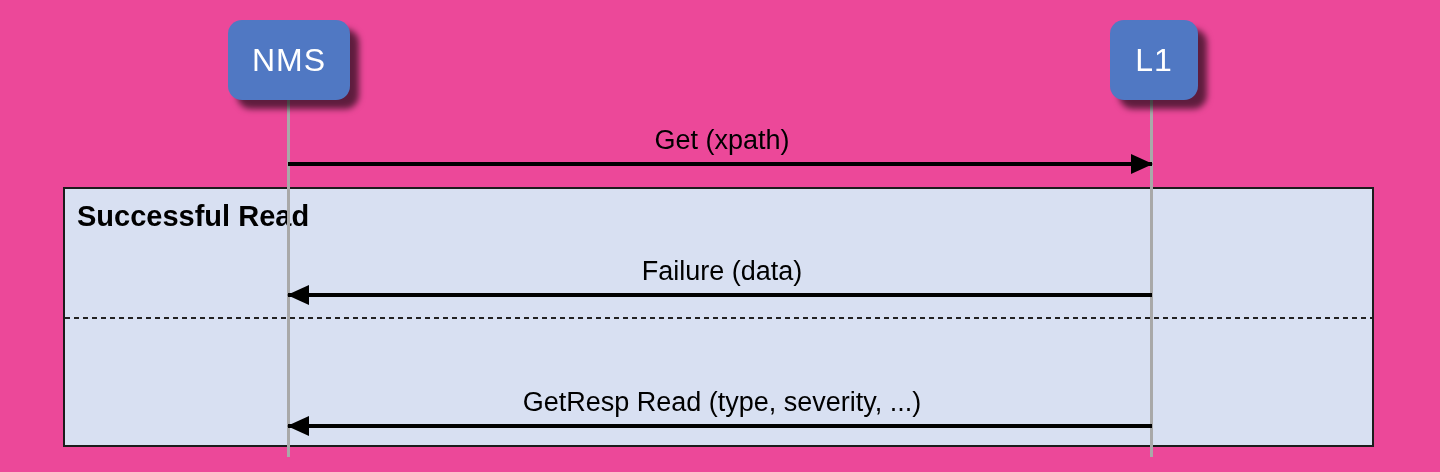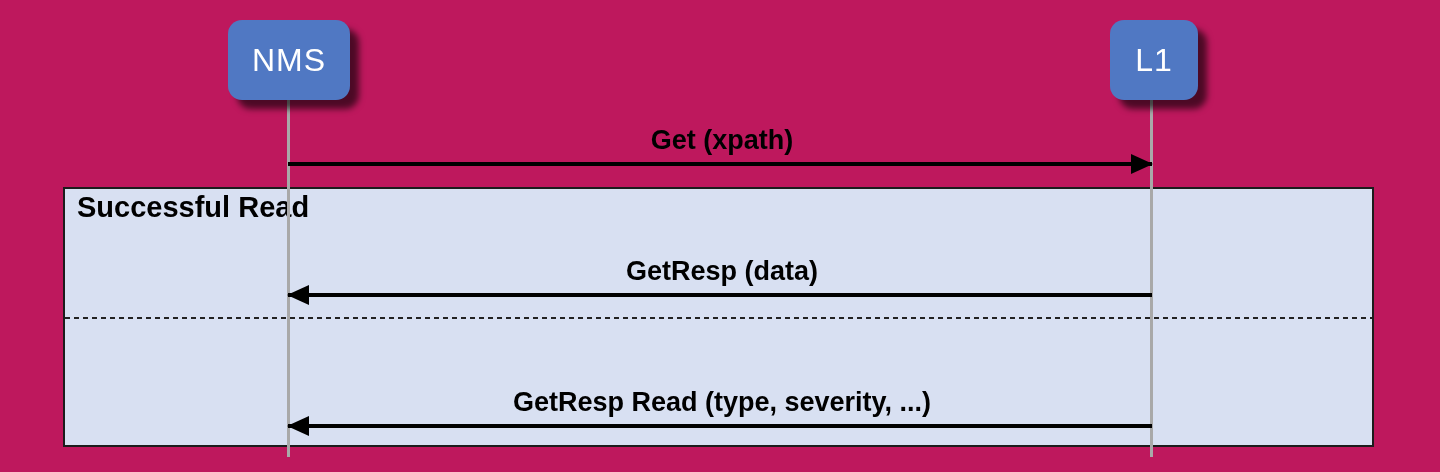--- a/index.html
+++ b/index.html
@@ -5,21 +5,21 @@
   html, body {
     margin: 0;
     padding: 0;
     background: #ffffff;
     font-family: "Liberation Sans", sans-serif;
   }
   .canvas {
     position: relative;
     width: 1440px;
     height: 472px;
-    background: #be185d;
+    background: #ec4899;
     overflow: hidden;
   }
 
   
   .actor {
     position: absolute;
     top: 20px;
     height: 80px;
     border-radius: 14px;
     background: var(--actor-fill, #5078c3);
@@ -59,21 +59,21 @@
     z-index: 1;
   }
   .section-label {
     position: absolute;
     left: 12px;
     font-size: 29px;
     font-weight: bold;
     color: #000000;
     white-space: nowrap;
   }
-  .section-label.first  { top: 2px; }
+  .section-label.first  { top: 11px; }
   .section-label.second { top: 140px; }
   .divider {
     position: absolute;
     left: 0;
     right: 0;
     top: 128px;
     height: 2px;
     background: repeating-linear-gradient(to right,
       #222222 0px, #222222 5px, transparent 5px, transparent 9px);
   }
@@ -91,21 +91,20 @@
   .message.m-geterror { top: 382px; }
   .msg-label {
     position: absolute;
     left: 4px;
     right: 0;
     bottom: 10px;
     text-align: center;
     font-size: 27px;
     color: #000000;
     white-space: nowrap;
-    font-weight: bold;
   }
   .msg-line {
     position: absolute;
     left: 0;
     right: 0;
     bottom: 0;
     height: 4px;
     background: var(--arrow, #000000);
   }
   .arrowhead {
@@ -145,21 +144,21 @@
     <div class="divider"></div>
   </div>
 
   <div class="message m-get">
     <div class="msg-label">Get (xpath)</div>
     <div class="msg-line"></div>
     <div class="arrowhead right"></div>
   </div>
 
   <div class="message m-getresp">
-    <div class="msg-label">GetResp (data)</div>
+    <div class="msg-label">Failure (data)</div>
     <div class="msg-line"></div>
     <div class="arrowhead left"></div>
   </div>
 
   <div class="message m-geterror">
     <div class="msg-label">GetResp Read (type, severity, ...)</div>
     <div class="msg-line"></div>
     <div class="arrowhead left"></div>
   </div>
 

